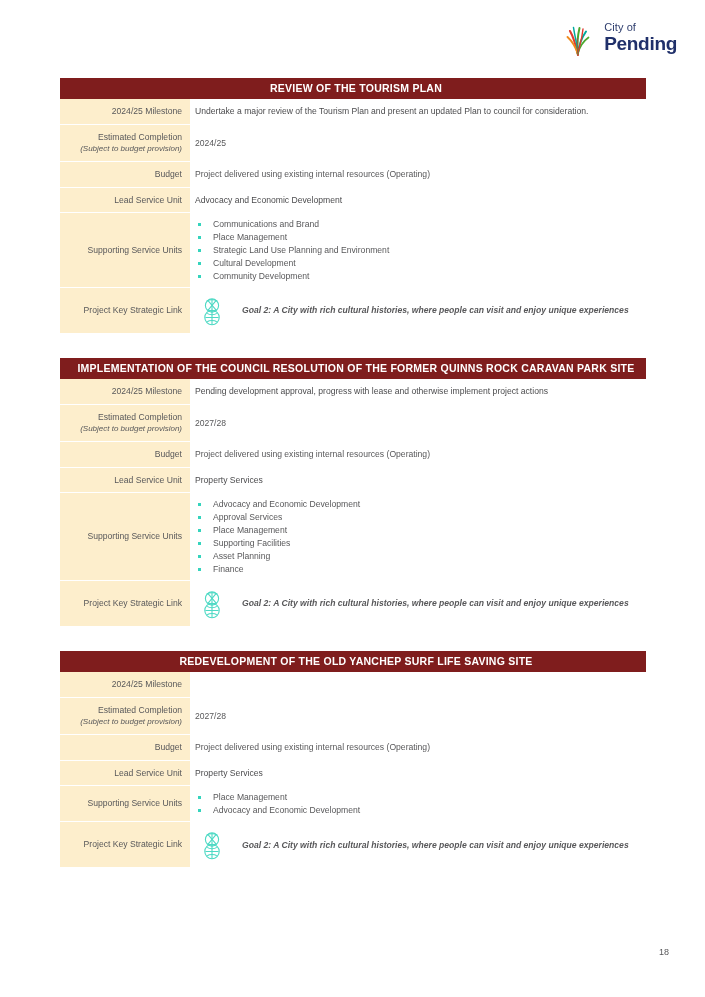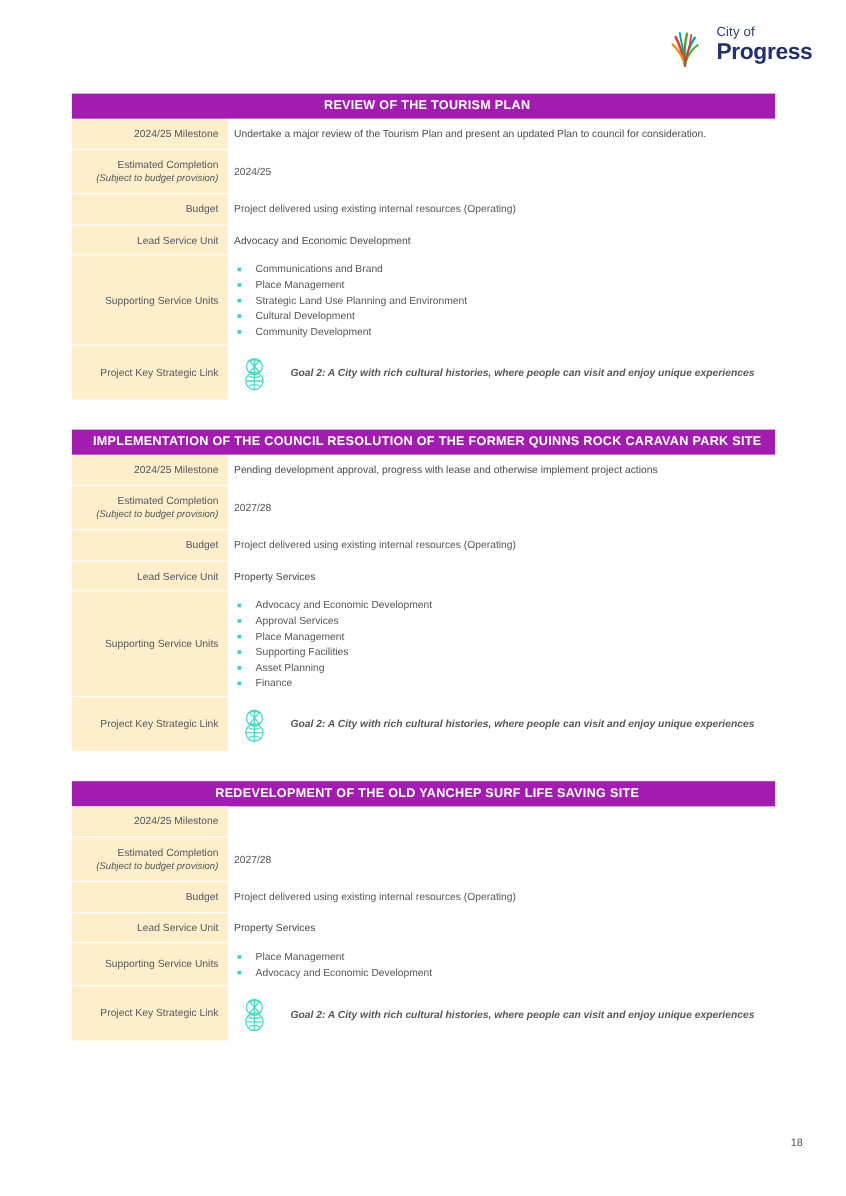--- a/index.html
+++ b/index.html
@@ -44,21 +44,21 @@
   .page {
     position: absolute;
     left: 60px;
     top: 78px;
     width: 586px;
   }
 
   .project { margin-bottom: 24px; }
 
   .project-title {
-    background: #a21caf;
+    background: #7f1d1d;
     color: #ffffff;
     font-weight: bold;
     font-size: 10.5px;
     text-align: center;
     letter-spacing: .25px;
     padding: 4px 0 5px 6px;
     line-height: 1.15;
   }
 
   .rows { display: block; }
@@ -183,21 +183,21 @@
         <path d="M12.8 31.5 C10.5 25 7.5 19.5 2.5 15" stroke="#f08a1d" stroke-width="1.9"></path>
         <path d="M13 31 C15 24 18.5 19 23.5 15.5" stroke="#4ba82e" stroke-width="1.7"></path>
         <path d="M13 30 C12 22 10 15.5 8.5 5.5" stroke="#00a99d" stroke-width="1.5"></path>
         <path d="M13 30.5 C14.5 23.5 17 17.5 18 7" stroke="#e03a2f" stroke-width="1.4"></path>
       </g>
       <path d="M13 33.5 C12.4 28 12.2 22 12.6 16" stroke="#8a6a3a" stroke-width="1.3" fill="none"></path>
     </svg>
   </span>
   <span class="logo-text">
     <span class="logo-city">City of</span>
-    <span class="logo-wanneroo">Progress</span>
+    <span class="logo-wanneroo">Pending</span>
   </span>
 </div>
 
 <div class="page">
 
   <section class="project">
     <div class="project-title">REVIEW OF THE TOURISM PLAN</div>
     <div class="rows">
 
       <div class="row tall-milestone">

